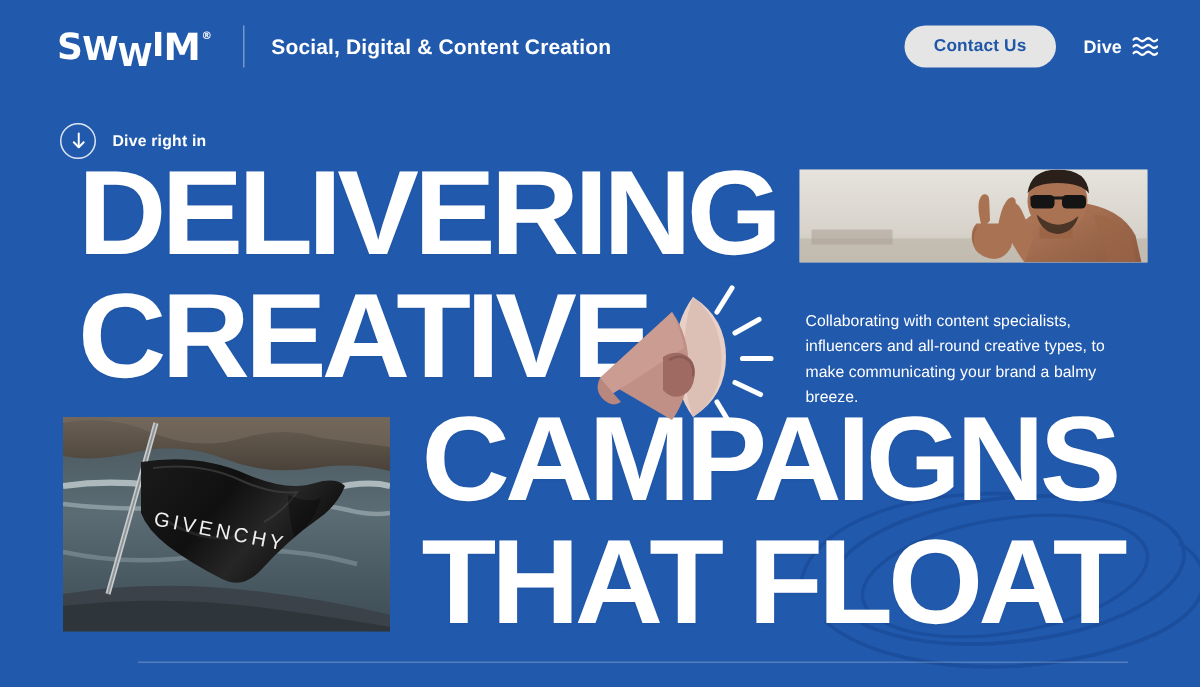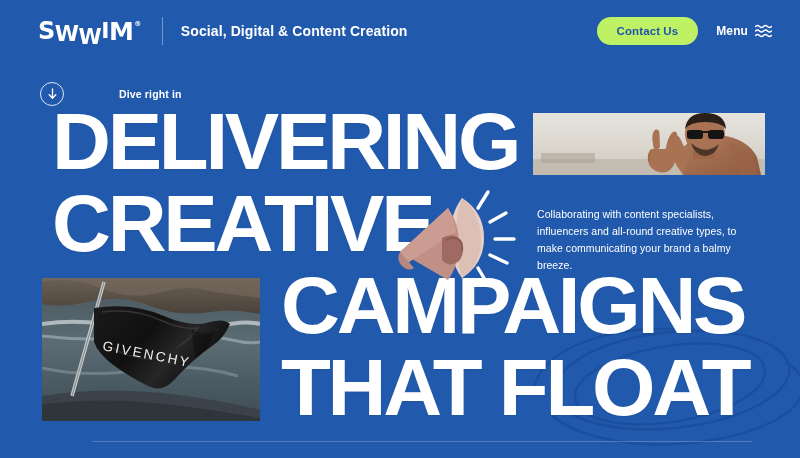--- a/index.html
+++ b/index.html
@@ -89,21 +89,21 @@
   }
 
   .nav-right {
     margin-left:auto;
     display:flex;
     align-items:center;
     gap:16px;
   }
 
   .contact-btn {
-    background:#bef264;
+    background:#e5e5e5;
     color:#1f56a8;
     border:none;
     border-radius:20px;
     padding:8px 20px;
     font-size:11.5px;
     font-weight:700;
     letter-spacing:0.1px;
     cursor:pointer;
     font-family:"Liberation Sans", sans-serif;
     white-space:nowrap;
@@ -141,21 +141,20 @@
     align-items:center;
     justify-content:center;
     flex:0 0 auto;
   }
   .dive-label {
     color:#ffffff;
     font-size:10.5px;
     font-weight:600;
     letter-spacing:0.15px;
     white-space:nowrap;
-    margin-left:44px;
   }
 
   
   .hero {
     position:absolute;
     left:0; top:0;
     width:800px; height:336px;
     z-index:10;
     pointer-events:none;
   }
@@ -251,21 +250,21 @@
         <span class="reg">®</span>
       </div>
       <div class="divider-v"></div>
       <div class="tagline">Social, Digital &amp; Content Creation</div>
     </div>
 
     <div class="nav-right">
       <button class="contact-btn">Contact Us</button>
 
       <div class="menu-toggle">
-        <span class="menu-label">Menu</span>
+        <span class="menu-label">Dive</span>
         <svg width="17" height="14" viewBox="0 0 17 14">
           <path d="M0.5 2.5 q2 -2 4 0 t4 0 t4 0 t4 0" stroke="#ffffff" stroke-width="1.5" fill="none" stroke-linecap="round"></path>
           <path d="M0.5 7 q2 -2 4 0 t4 0 t4 0 t4 0" stroke="#ffffff" stroke-width="1.5" fill="none" stroke-linecap="round"></path>
           <path d="M0.5 11.5 q2 -2 4 0 t4 0 t4 0 t4 0" stroke="#ffffff" stroke-width="1.5" fill="none" stroke-linecap="round"></path>
         </svg>
       </div>
     </div>
   </div>
 
   <div class="dive">

